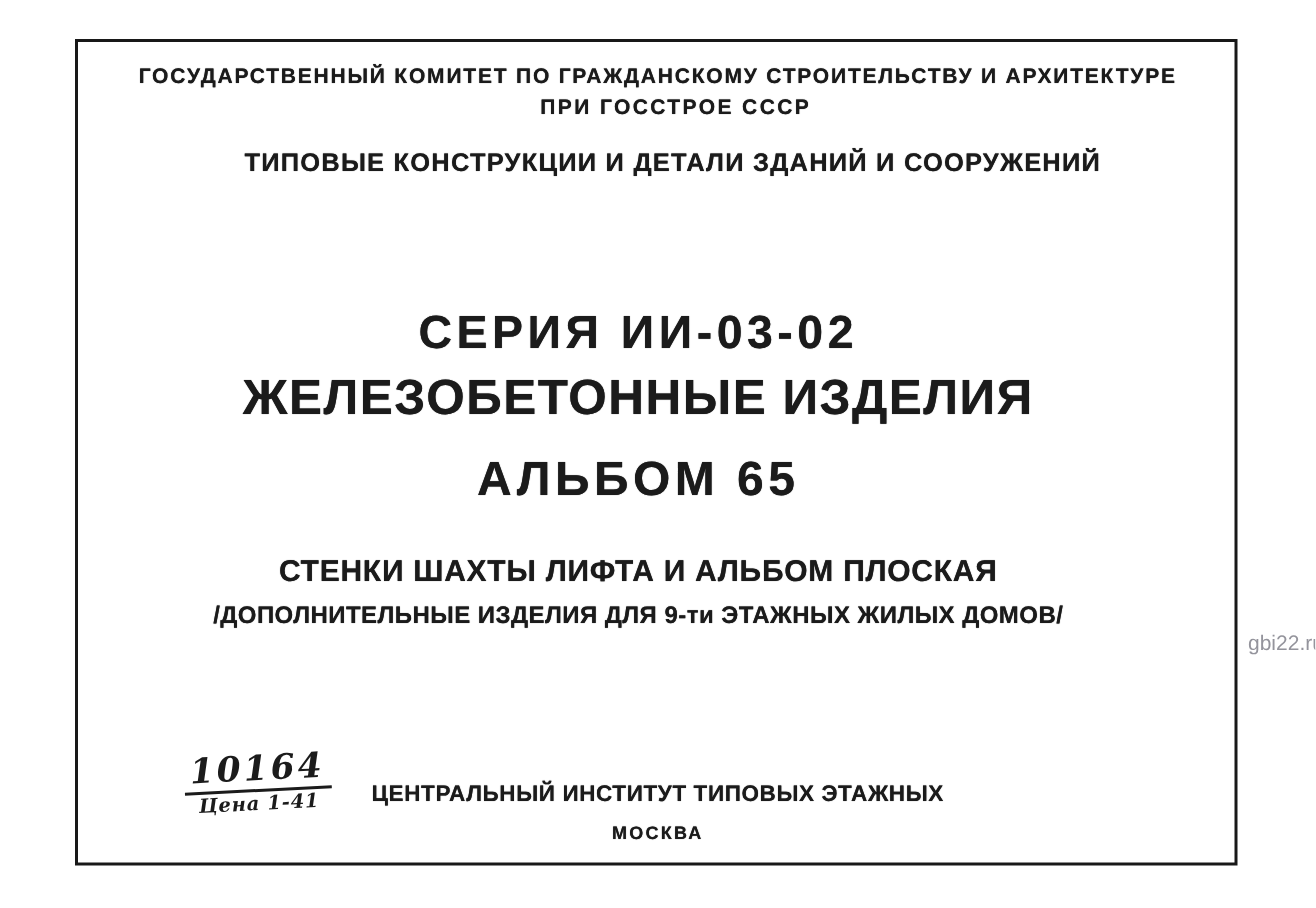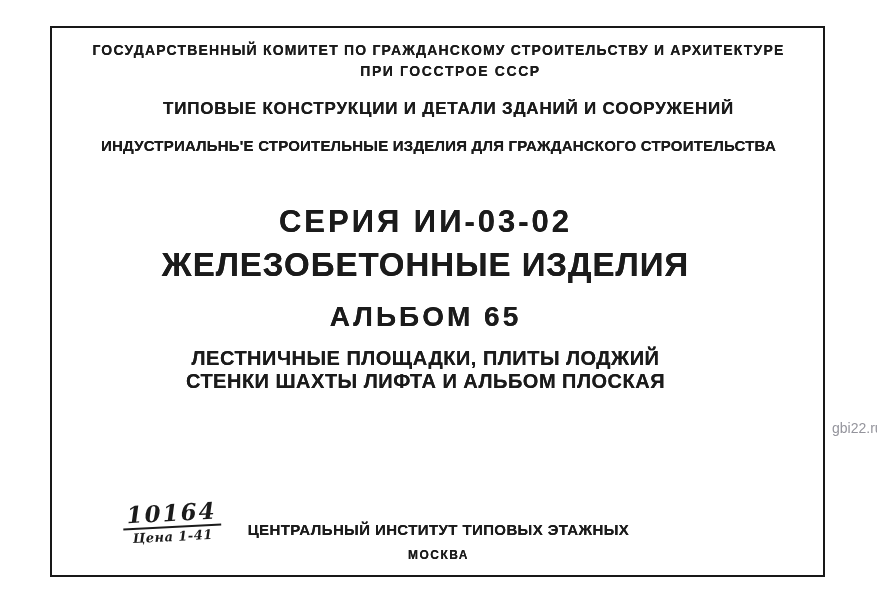--- a/index.html
+++ b/index.html
@@ -34,21 +34,21 @@
   }
   .mid{right:40px;padding-left:14px;} 
 
   .l1{top:43px;font-size:14px;letter-spacing:1.2px;}
   .l2{top:64px;font-size:14px;letter-spacing:1.6px;padding-left:24px;}
   .l3{top:100px;font-size:17px;letter-spacing:0.8px;padding-left:20px;}
   .l4{top:138px;font-size:15px;letter-spacing:0.2px;}
 
   .series  {top:206px;font-size:31px;letter-spacing:3px;}
   .products{top:248px;font-size:33px;letter-spacing:1px;}
-  .album   {top:303px;font-size:28px;letter-spacing:3px;}
+  .album   {top:303px;font-size:32px;letter-spacing:3px;}
   .sub1    {top:348px;font-size:20px;letter-spacing:0.5px;}
   .sub2    {top:371px;font-size:20px;letter-spacing:0.5px;}
   .note    {top:403px;font-size:16px;letter-spacing:0.3px;}
 
   .stamp{
     position:absolute;left:122px;top:500px;width:100px;
     text-align:center;
     transform:rotate(-3deg);
     font-family:"DejaVu Serif","Liberation Serif",serif;
     font-style:italic;font-weight:bold;
@@ -75,27 +75,26 @@
 </style>
 </head>
 <body>
 
 <div class="sheet">
   <div class="frame"></div>
 
   <div class="line l1">ГОСУДАРСТВЕННЫЙ КОМИТЕТ ПО ГРАЖДАНСКОМУ СТРОИТЕЛЬСТВУ И АРХИТЕКТУРЕ</div>
   <div class="line l2">ПРИ ГОССТРОЕ СССР</div>
   <div class="line l3">ТИПОВЫЕ КОНСТРУКЦИИ И ДЕТАЛИ ЗДАНИЙ И СООРУЖЕНИЙ</div>
-  <div class="line l4">ИНДУСТРИАЛЬНЬ'Е СТРОИТЕЛЬНЫЕ ИЗДЕЛИЯ ДЛЯ ГРАЖДАНСКОГО СТРОИТЕЛЬСТВА</div>
 
   <div class="line mid series">СЕРИЯ ИИ-03-02</div>
   <div class="line mid products">ЖЕЛЕЗОБЕТОННЫЕ ИЗДЕЛИЯ</div>
   <div class="line mid album">АЛЬБОМ 65</div>
-  <div class="line mid sub1">ЛЕСТНИЧНЫЕ ПЛОЩАДКИ, ПЛИТЫ ЛОДЖИЙ</div>
   <div class="line mid sub2">СТЕНКИ ШАХТЫ ЛИФТА И АЛЬБОМ ПЛОСКАЯ</div>
+  <div class="line mid note">/ДОПОЛНИТЕЛЬНЫЕ ИЗДЕЛИЯ ДЛЯ 9-ти ЭТАЖНЫХ ЖИЛЫХ ДОМОВ/</div>
 
   <div class="stamp">
     <div class="code">10164</div>
     <div class="price">Цена 1-41</div>
   </div>
 
   <div class="line institute">ЦЕНТРАЛЬНЫЙ ИНСТИТУТ ТИПОВЫХ ЭТАЖНЫХ</div>
   <div class="line city">МОСКВА</div>
 
   <div class="watermark">gbi22.ru</div>

